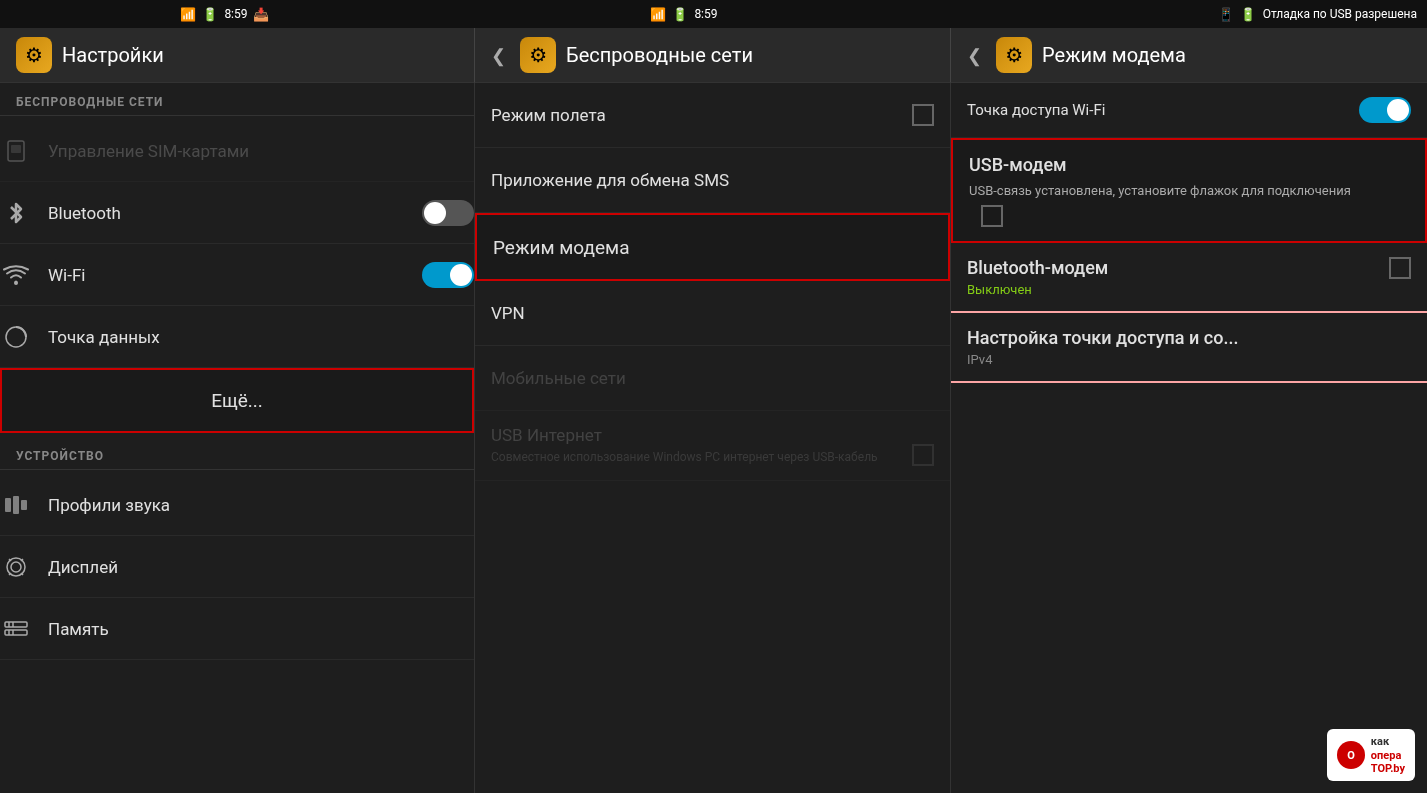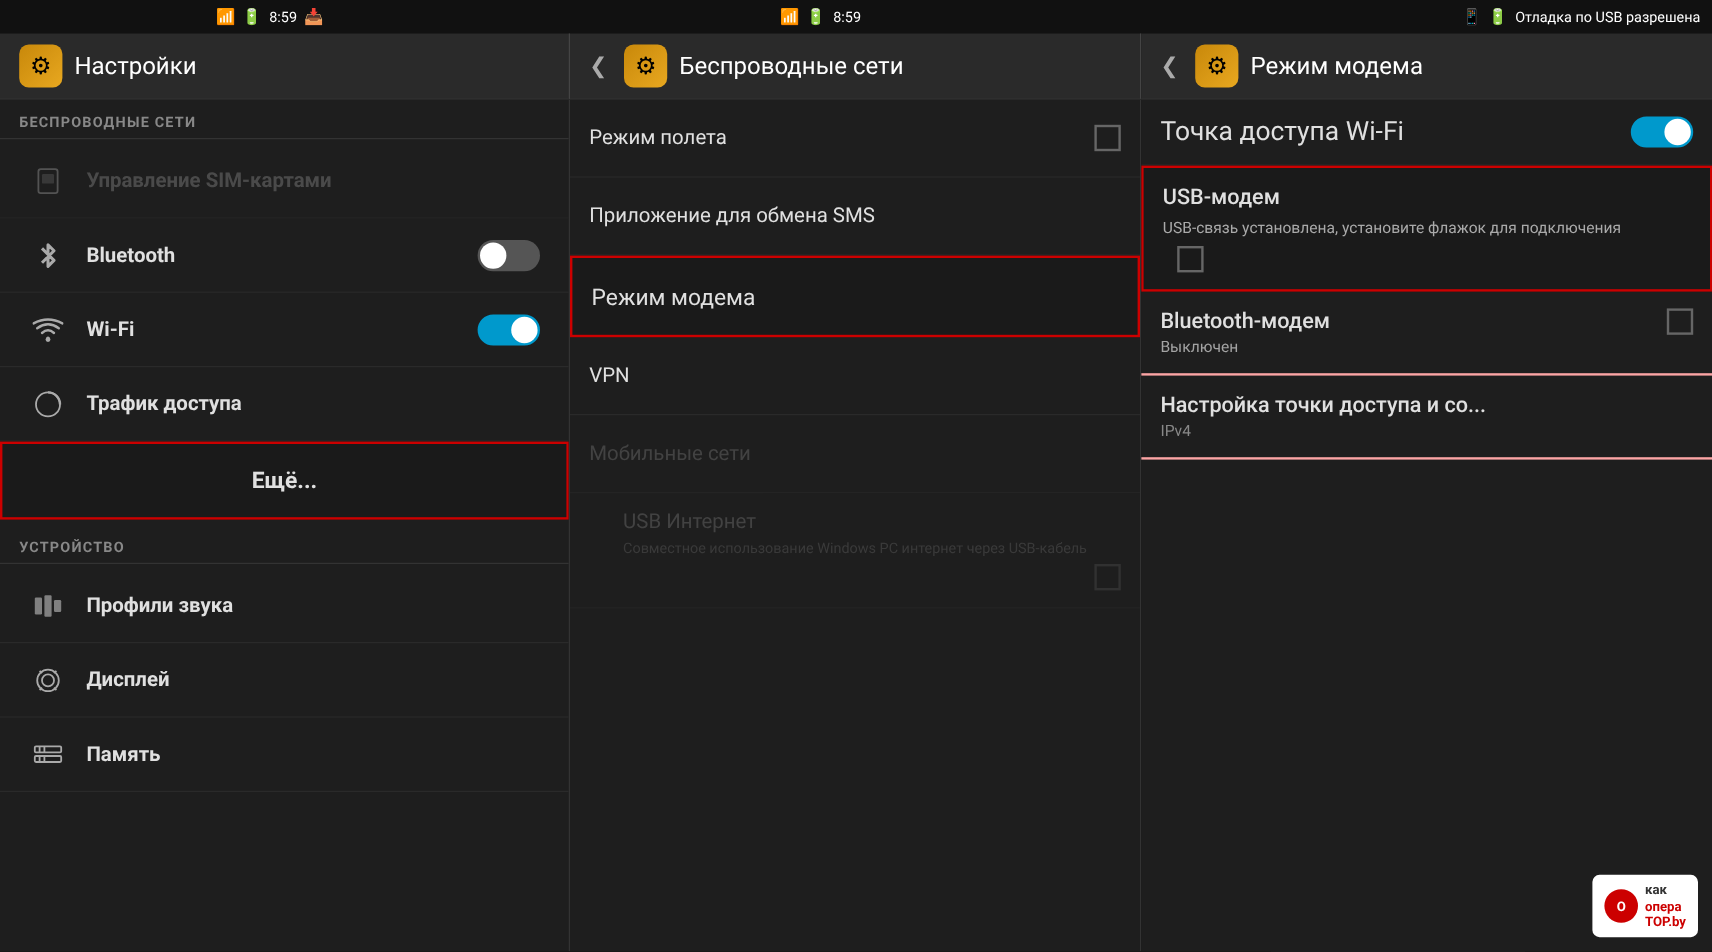--- a/index.html
+++ b/index.html
@@ -107,26 +107,25 @@
     .section-divider {
       height: 1px;
       background: #333;
       margin: 0 0 4px 0;
     }
 
     
     .list-item {
       display: flex;
       align-items: center;
-      padding: 0 24px;
+      padding: 0 0;
       min-height: 62px;
       border-bottom: 1px solid #2a2a2a;
       cursor: pointer;
       position: relative;
-      font-weight: bold;
     }
     .list-item.disabled { opacity: 0.5; cursor: default; }
 
     .item-icon {
       width: 32px;
       height: 32px;
       display: flex;
       align-items: center;
       justify-content: center;
       margin-right: 16px;
@@ -369,21 +368,21 @@
     </div>
 
     <div class="list-item">
       <div class="item-icon">
         <svg width="24" height="24" viewBox="0 0 24 24" fill="none">
           <circle cx="12" cy="12" r="10" stroke="#aaa" stroke-width="1.5"></circle>
           <path d="M12 2 A10 10 0 0 1 22 12" stroke="#aaa" stroke-width="2"></path>
         </svg>
       </div>
       <div class="item-content">
-        <span class="item-title">Трафик доступа</span>
+        <span class="item-title">Точка данных</span>
       </div>
     </div>
 
     <div class="list-item item-eshcho" style="justify-content:flex-end; border:2px solid #cc0000;">
       <div class="item-content" style="align-items:center;">
         <span class="item-title" style="font-size:19px; text-align:center;">Ещё...</span>
       </div>
     </div>
 
     <div class="section-header" style="margin-top:4px;">УСТРОЙСТВО</div>
@@ -460,54 +459,54 @@
         <span class="item-title">VPN</span>
       </div>
     </div>
 
     <div class="panel-2-item disabled">
       <div class="item-content">
         <span class="item-title" style="color:#666;">Мобильные сети</span>
       </div>
     </div>
 
-    <div class="panel-2-item disabled" style="align-items:center; padding-top:14px; padding-bottom:14px;flex-direction:column;">
+    <div class="panel-2-item disabled" style="align-items:flex-end; padding-top:14px; padding-bottom:14px;">
       <div class="item-content">
         <span class="item-title" style="color:#666; font-size:17px;">USB Интернет</span>
         <span class="item-subtitle" style="color:#555; font-size:12px; margin-top:4px; line-height:1.4;">Совместное использование Windows PC интернет через USB-кабель</span>
       </div>
       <div class="item-control" style="margin-top:4px;">
         <div class="checkbox" style="border-color:#444;"></div>
       </div>
     </div>
   </div>
 
   <div class="panel panel-3" style="position:relative;">
 
     <div class="wifi-ap-row">
-      <span class="item-title" style="font-size:22px; color:#e0e0e0;">Точка доступа Wi-Fi</span>
+      <span class="item-title" style="font-size:15px; color:#e0e0e0;">Точка доступа Wi-Fi</span>
       <div class="toggle on" style="margin-left:20px;">
         <div class="toggle-knob"></div>
       </div>
     </div>
 
     <div class="panel-3-item selected-red" style="border:2px solid #cc0000; min-height:90px; align-items:flex-start;flex-direction:column;">
       <div class="item-content">
         <span class="item-title" style="font-size:18px; font-weight:500;">USB-модем</span>
         <span class="item-subtitle" style="margin-top:6px; line-height:1.5; color:#aaa;">USB-связь установлена, установите флажок для подключения</span>
       </div>
       <div class="item-control" style="margin-top:4px; margin-left:12px;">
         <div class="checkbox"></div>
       </div>
     </div>
 
     <div class="panel-3-item">
       <div class="item-content">
         <span class="item-title" style="font-size:18px; font-weight:500;">Bluetooth-модем</span>
-        <span class="item-subtitle" style="margin-top:4px; color:#a3a3a3;">Выключен</span>
+        <span class="item-subtitle" style="margin-top:4px; color:#84cc16;">Выключен</span>
       </div>
       <div class="item-control" style="margin-left:12px;">
         <div class="checkbox"></div>
       </div>
     </div>
 
     <div class="panel-3-item">
       <div class="item-content">
         <span class="item-title" style="font-size:18px; font-weight:500;">Настройка точки доступа и со...</span>
         <span class="item-subtitle" style="margin-top:4px; color:#888;">IPv4</span>

